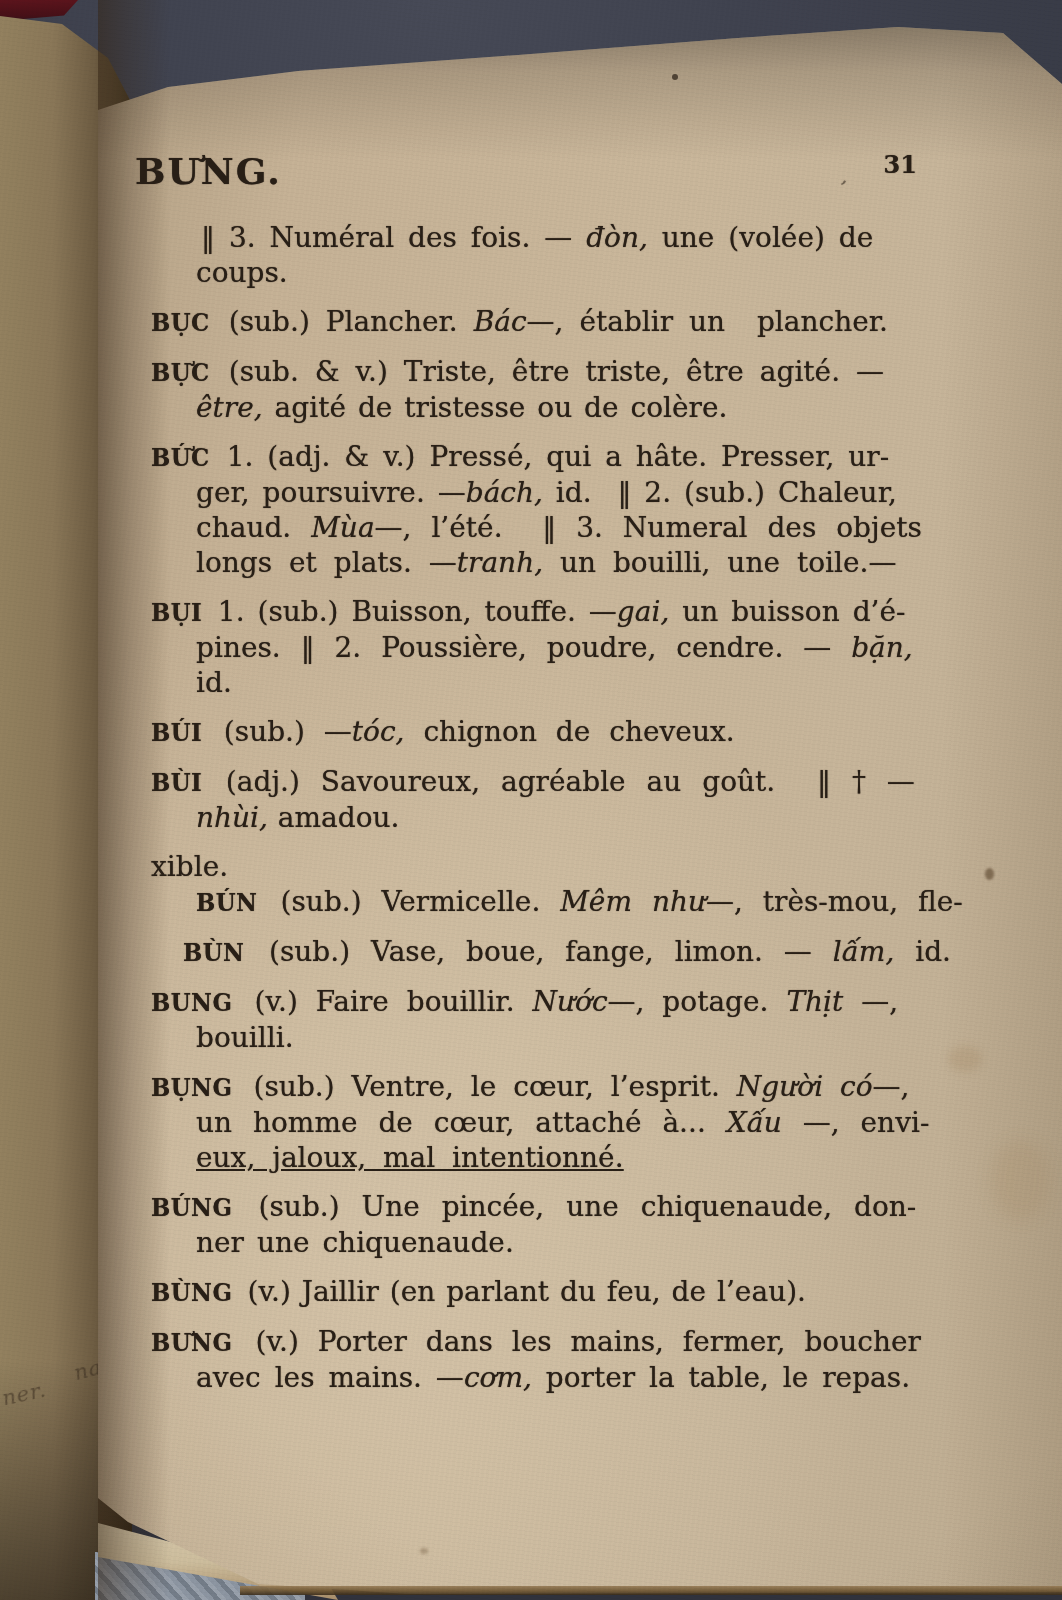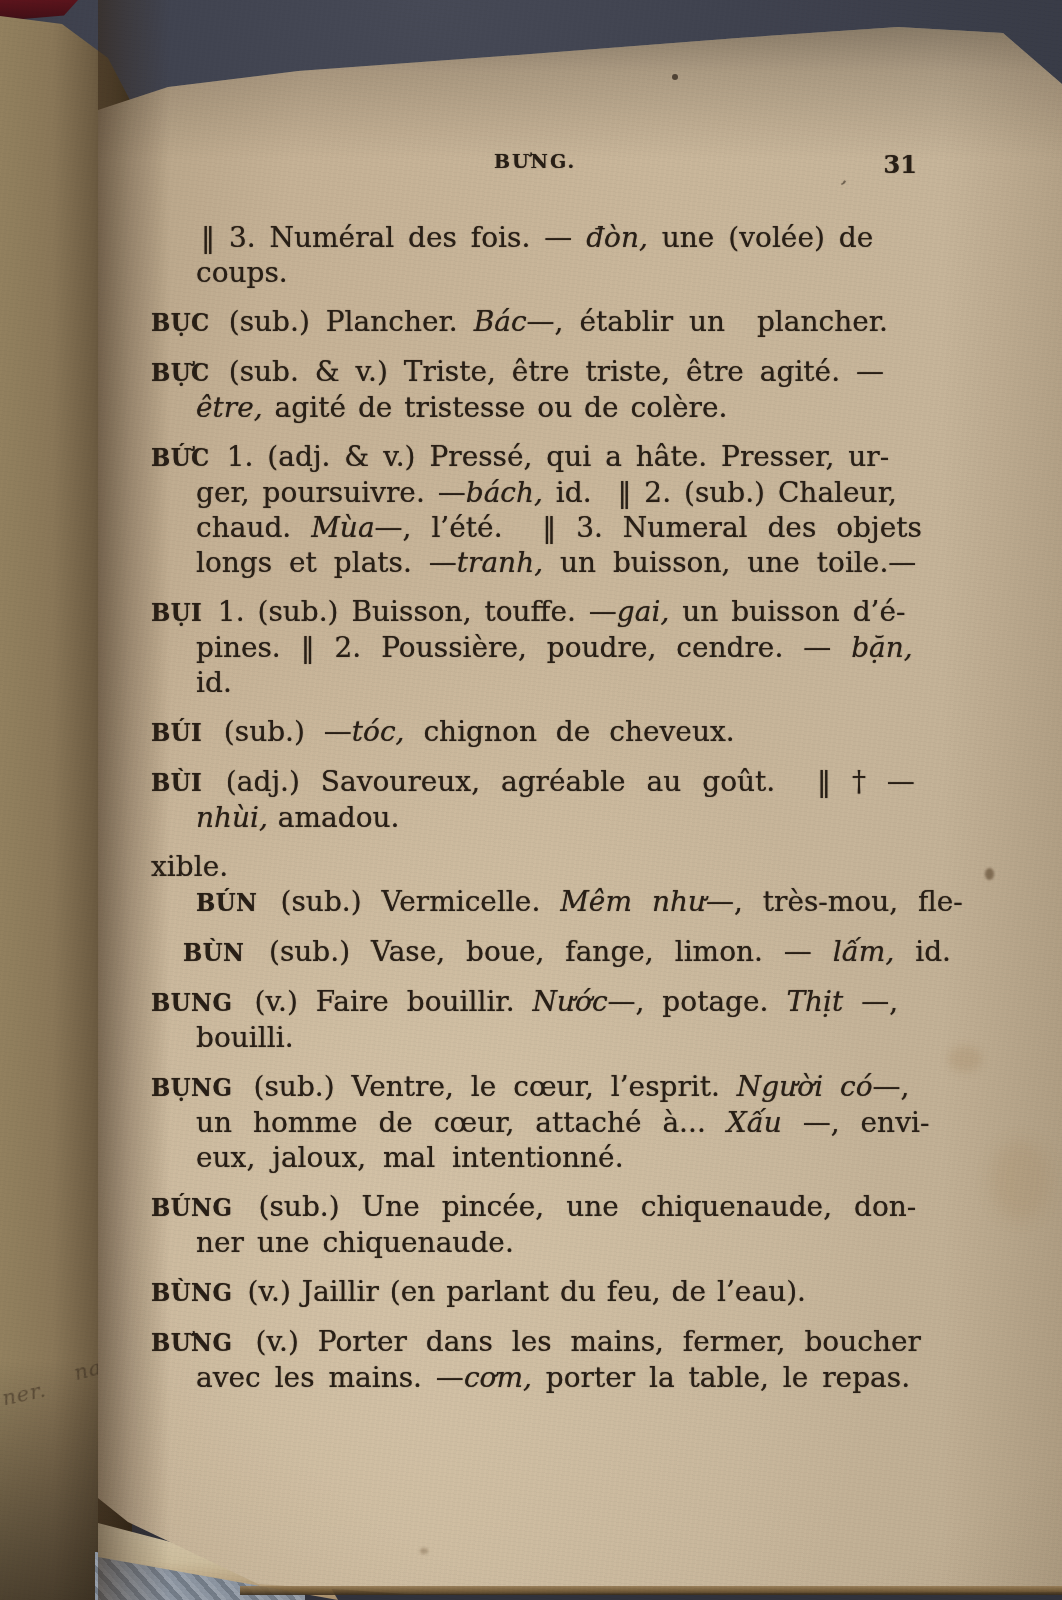--- a/index.html
+++ b/index.html
@@ -69,22 +69,22 @@
   }
   .page-bottom-edge {
     position:absolute; left:240px; top:1586px; width:822px; height:9px;
     background:linear-gradient(to bottom,#967a55 0%, #6b532f 55%, #3a2c1a 100%);
     opacity:.9;
   }
   
   .txt { color:#281f16; text-shadow:0 0 1px rgba(40,30,22,.8); }
   .header-row { position:absolute; left:135px; top:150px; width:800px; height:40px; }
   .running-header {
-    position:absolute; left:0; right:0; text-align:center;
-    font-size:19px; font-weight:bold; letter-spacing:2px;
+    position:absolute; left:0; right:0; text-align:left;
+    font-size:36px; font-weight:bold; letter-spacing:2px;
   }
   .page-number { position:absolute; right:18px; top:0; font-size:24px; font-weight:bold; }
   .speck-comma { position:absolute; right:86px; top:14px; font-size:20px; opacity:.55; transform:rotate(18deg); }
   .text-col { position:absolute; left:151px; top:220px; width:800px; }
   .entry { margin:0 0 14px 0; line-height:35px; font-size:28px; word-spacing:1px; }
   .entry .line { display:block; white-space:pre; }
   .entry .line + .line { padding-left:45px; }
   .entry.cont .line:first-child { padding-left:50px; }
   .hw { font-weight:bold; font-size:24px; letter-spacing:.5px;
         display:inline-block; transform:scaleX(.95); transform-origin:left bottom; }
@@ -135,21 +135,21 @@
         <span class="line" style="word-spacing: 7px;"><span class="hw">BỤC</span><span> (sub.) Plancher. </span><span class="it">Bác</span><span>—, établir un  plancher.</span></span>
       </p>
       <p class="entry">
         <span class="line" style="word-spacing: 7px;"><span class="hw">BỰC</span><span> (sub. &amp; v.) Triste, être triste, être agité. —</span></span>
         <span class="line" style="word-spacing: 3px;"><span class="it">être,</span><span> agité de tristesse ou de colère.</span></span>
       </p>
       <p class="entry">
         <span class="line" style="word-spacing: 5px;"><span class="hw">BỨC</span><span> 1. (adj. &amp; v.) Pressé, qui a hâte. Presser, ur-</span></span>
         <span class="line" style="word-spacing: 4px;"><span>ger, poursuivre. —</span><span class="it">bách,</span><span> id.  ‖ 2. (sub.) Chaleur,</span></span>
         <span class="line" style="word-spacing: 11px;"><span>chaud. </span><span class="it">Mùa</span><span>—, l’été.  ‖ 3. Numeral des objets</span></span>
-        <span class="line" style="word-spacing: 8px;"><span>longs et plats. —</span><span class="it">tranh,</span><span> un buisson, une toile.—</span></span>
+        <span class="line" style="word-spacing: 8px;"><span>longs et plats. —</span><span class="it">tranh,</span><span> un bouilli, une toile.—</span></span>
       </p>
       <p class="entry">
         <span class="line" style="word-spacing: 4px;"><span class="hw">BỤI</span><span> 1. (sub.) Buisson, touffe. —</span><span class="it">gai,</span><span> un buisson d’é-</span></span>
         <span class="line" style="word-spacing: 11px;"><span>pines. ‖ 2. Poussière, poudre, cendre. — </span><span class="it">bặn,</span></span>
         <span class="line"><span>id.</span></span>
       </p>
       <p class="entry">
         <span class="line" style="word-spacing: 10px;"><span class="hw">BÚI</span><span> (sub.) —</span><span class="it">tóc,</span><span> chignon de cheveux.</span></span>
       </p>
       <p class="entry">
@@ -163,21 +163,21 @@
       <p class="entry">
         <span class="line" style="word-spacing: 12px; text-align: right;"><span class="hw">BÙN</span><span> (sub.) Vase, boue, fange, limon. — </span><span class="it">lấm,</span><span> id.</span></span>
       </p>
       <p class="entry">
         <span class="line" style="word-spacing: 9px;"><span class="hw">BUNG</span><span> (v.) Faire bouillir. </span><span class="it">Nước</span><span>—, potage. </span><span class="it">Thịt</span><span> —,</span></span>
         <span class="line"><span>bouilli.</span></span>
       </p>
       <p class="entry">
         <span class="line" style="word-spacing: 8px;"><span class="hw">BỤNG</span><span> (sub.) Ventre, le cœur, l’esprit. </span><span class="it">Người có</span><span>—,</span></span>
         <span class="line" style="word-spacing: 12px;"><span>un homme de cœur, attaché à... </span><span class="it">Xấu</span><span> —, envi-</span></span>
-        <span class="line" style="word-spacing: 8px;"><span>eux, jaloux, mal intentionné.</span></span>
+        <span class="line" style="word-spacing: 8px; text-decoration: underline;"><span>eux, jaloux, mal intentionné.</span></span>
       </p>
       <p class="entry">
         <span class="line" style="word-spacing: 13px;"><span class="hw">BÚNG</span><span> (sub.) Une pincée, une chiquenaude, don-</span></span>
         <span class="line" style="word-spacing: 4px;"><span>ner une chiquenaude.</span></span>
       </p>
       <p class="entry">
         <span class="line" style="word-spacing: 2px;"><span class="hw">BÙNG</span><span> (v.) Jaillir (en parlant du feu, de l’eau).</span></span>
       </p>
       <p class="entry">
         <span class="line" style="word-spacing: 10px;"><span class="hw">BƯNG</span><span> (v.) Porter dans les mains, fermer, boucher</span></span>

